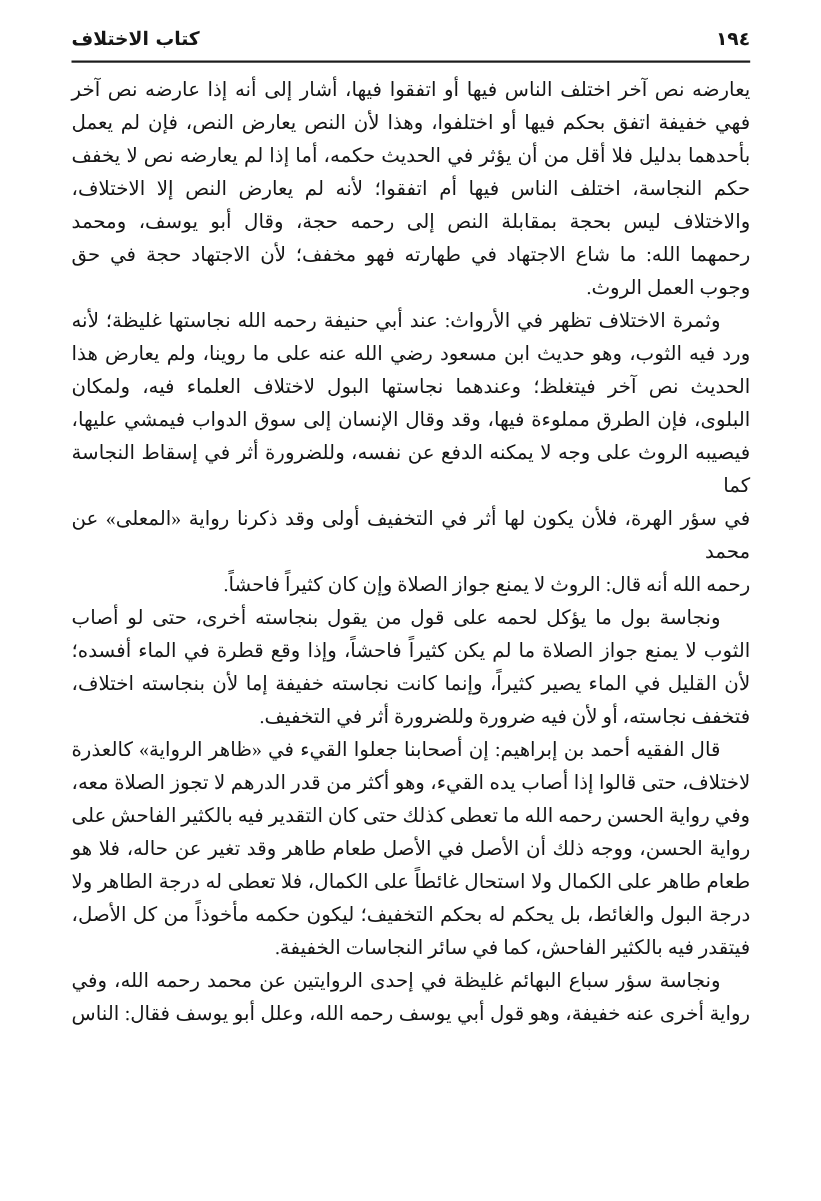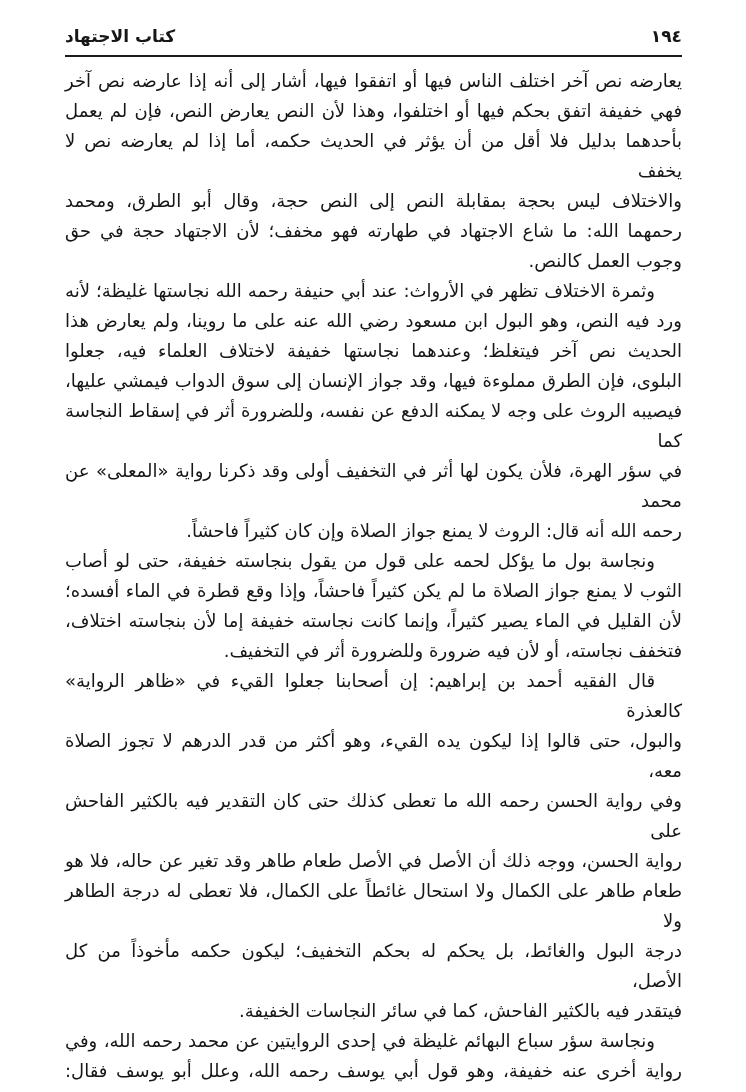--- a/index.html
+++ b/index.html
@@ -33,21 +33,21 @@
     height: 0;
     border-top: 2.5px solid #1b1b1b;
     margin-bottom: 9px;
   }
   .page-number {
     letter-spacing: 1px;
   }
   .body-text {
     font-size: 18px;
   }
-  .para { margin: 0; padding: 0; }
+  .para { margin: 0; padding: 0; font-family: Liberation Serif, serif; }
   .line {
     line-height: 30px;
     text-align: justify;
     text-align-last: justify;
     text-justify: inter-word;
     white-space: normal;
   }
   .para.indent .line:first-child {
     text-indent: 27px;
   }
@@ -55,55 +55,56 @@
     text-align-last: right;
   }
 </style>
 </head>
 <body>
 
 <div class="page">
 
   <header class="page-header">
     <span class="page-number">١٩٤</span>
-    <span class="book-title">كتاب الاجتهاد</span>
+    <span class="book-title">كتاب الاختلاف</span>
   </header>
   <div class="header-rule"></div>
 
   <main class="body-text">
 
     <div class="para">
       <div class="line">يعارضه نص آخر اختلف الناس فيها أو اتفقوا فيها، أشار إلى أنه إذا عارضه نص آخر</div>
       <div class="line">فهي خفيفة اتفق بحكم فيها أو اختلفوا، وهذا لأن النص يعارض النص، فإن لم يعمل</div>
       <div class="line">بأحدهما بدليل فلا أقل من أن يؤثر في الحديث حكمه، أما إذا لم يعارضه نص لا يخفف</div>
-      <div class="line">والاختلاف ليس بحجة بمقابلة النص إلى النص حجة، وقال أبو الطرق، ومحمد</div>
+      <div class="line">حكم النجاسة، اختلف الناس فيها أم اتفقوا؛ لأنه لم يعارض النص إلا الاختلاف،</div>
+      <div class="line">والاختلاف ليس بحجة بمقابلة النص إلى رحمه حجة، وقال أبو يوسف، ومحمد</div>
       <div class="line">رحمهما الله: ما شاع الاجتهاد في طهارته فهو مخفف؛ لأن الاجتهاد حجة في حق</div>
-      <div class="line end">وجوب العمل كالنص.</div>
+      <div class="line end">وجوب العمل الروث.</div>
     </div>
 
     <div class="para indent">
       <div class="line">وثمرة الاختلاف تظهر في الأرواث: عند أبي حنيفة رحمه الله نجاستها غليظة؛ لأنه</div>
-      <div class="line">ورد فيه النص، وهو البول ابن مسعود رضي الله عنه على ما روينا، ولم يعارض هذا</div>
-      <div class="line">الحديث نص آخر فيتغلظ؛ وعندهما نجاستها خفيفة لاختلاف العلماء فيه، جعلوا</div>
-      <div class="line">البلوى، فإن الطرق مملوءة فيها، وقد جواز الإنسان إلى سوق الدواب فيمشي عليها،</div>
+      <div class="line">ورد فيه الثوب، وهو حديث ابن مسعود رضي الله عنه على ما روينا، ولم يعارض هذا</div>
+      <div class="line">الحديث نص آخر فيتغلظ؛ وعندهما نجاستها البول لاختلاف العلماء فيه، ولمكان</div>
+      <div class="line">البلوى، فإن الطرق مملوءة فيها، وقد وقال الإنسان إلى سوق الدواب فيمشي عليها،</div>
       <div class="line">فيصيبه الروث على وجه لا يمكنه الدفع عن نفسه، وللضرورة أثر في إسقاط النجاسة كما</div>
       <div class="line">في سؤر الهرة، فلأن يكون لها أثر في التخفيف أولى وقد ذكرنا رواية «المعلى» عن محمد</div>
       <div class="line end">رحمه الله أنه قال: الروث لا يمنع جواز الصلاة وإن كان كثيراً فاحشاً.</div>
     </div>
 
     <div class="para indent">
-      <div class="line">ونجاسة بول ما يؤكل لحمه على قول من يقول بنجاسته خفيفة، حتى لو أصاب</div>
+      <div class="line">ونجاسة بول ما يؤكل لحمه على قول من يقول بنجاسته أخرى، حتى لو أصاب</div>
       <div class="line">الثوب لا يمنع جواز الصلاة ما لم يكن كثيراً فاحشاً، وإذا وقع قطرة في الماء أفسده؛</div>
       <div class="line">لأن القليل في الماء يصير كثيراً، وإنما كانت نجاسته خفيفة إما لأن بنجاسته اختلاف،</div>
       <div class="line end">فتخفف نجاسته، أو لأن فيه ضرورة وللضرورة أثر في التخفيف.</div>
     </div>
 
     <div class="para indent">
       <div class="line">قال الفقيه أحمد بن إبراهيم: إن أصحابنا جعلوا القيء في «ظاهر الرواية» كالعذرة</div>
-      <div class="line">والبول، حتى قالوا إذا ليكون يده القيء، وهو أكثر من قدر الدرهم لا تجوز الصلاة معه،</div>
+      <div class="line">لاختلاف، حتى قالوا إذا أصاب يده القيء، وهو أكثر من قدر الدرهم لا تجوز الصلاة معه،</div>
       <div class="line">وفي رواية الحسن رحمه الله ما تعطى كذلك حتى كان التقدير فيه بالكثير الفاحش على</div>
       <div class="line">رواية الحسن، ووجه ذلك أن الأصل في الأصل طعام طاهر وقد تغير عن حاله، فلا هو</div>
       <div class="line">طعام طاهر على الكمال ولا استحال غائطاً على الكمال، فلا تعطى له درجة الطاهر ولا</div>
       <div class="line">درجة البول والغائط، بل يحكم له بحكم التخفيف؛ ليكون حكمه مأخوذاً من كل الأصل،</div>
       <div class="line end">فيتقدر فيه بالكثير الفاحش، كما في سائر النجاسات الخفيفة.</div>
     </div>
 
     <div class="para indent">
       <div class="line">ونجاسة سؤر سباع البهائم غليظة في إحدى الروايتين عن محمد رحمه الله، وفي</div>
       <div class="line">رواية أخرى عنه خفيفة، وهو قول أبي يوسف رحمه الله، وعلل أبو يوسف فقال: الناس</div>

